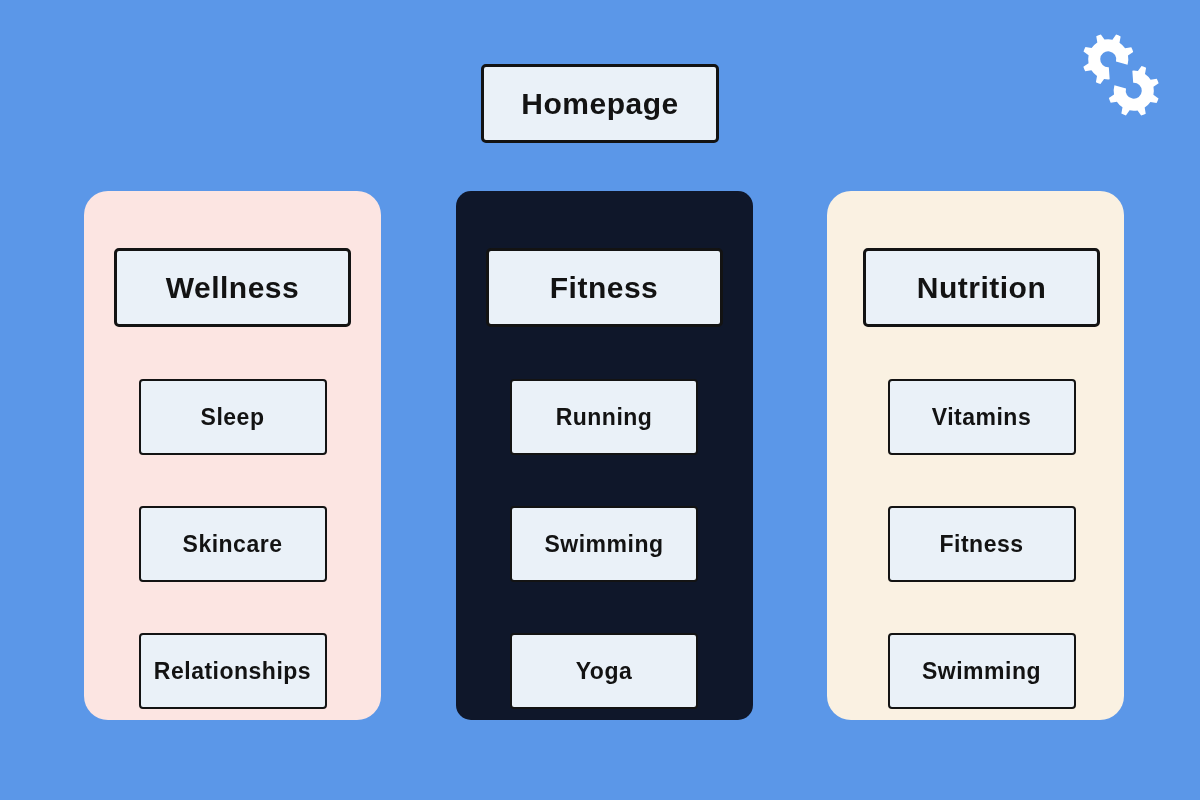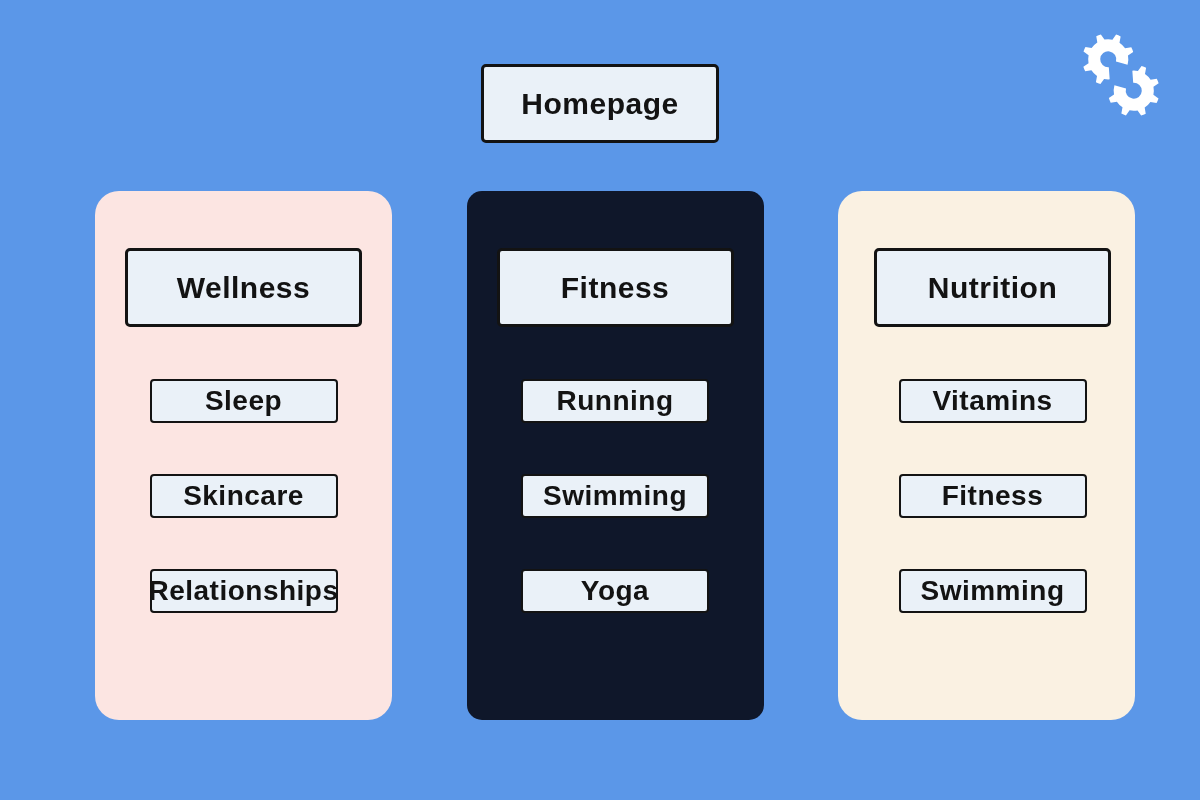--- a/index.html
+++ b/index.html
@@ -36,21 +36,21 @@
   .logo {
     position: absolute;
     left: 1072px;
     top: 26px;
     width: 98px;
     height: 98px;
   }
   .logo svg { width: 100%; height: 100%; display: block; }
   .cards {
     position: absolute;
-    left: 95px;
+    left: 84px;
     top: 191px;
     width: 1040px;
     height: 529px;
     display: flex;
     justify-content: space-between;
   }
   .card {
     width: 297px;
     height: 529px;
     border-radius: 24px;
@@ -60,24 +60,24 @@
   }
   .header-box {
     width: 237px;
     height: 79px;
     margin-top: 57px;
     font-size: 30px;
     flex: none;
   }
   .item-box {
     width: 188px;
-    height: 44px;
+    height: 76px;
     border-width: 2.5px;
     border-radius: 4px;
-    font-size: 28px;
+    font-size: 23px;
     margin-top: 51px;
     flex: none;
   }
   .item-box.first { margin-top: 52px; }
 </style>
 </head>
 <body>
 
 <div class="canvas" style="background: rgb(91, 151, 232);">
 

